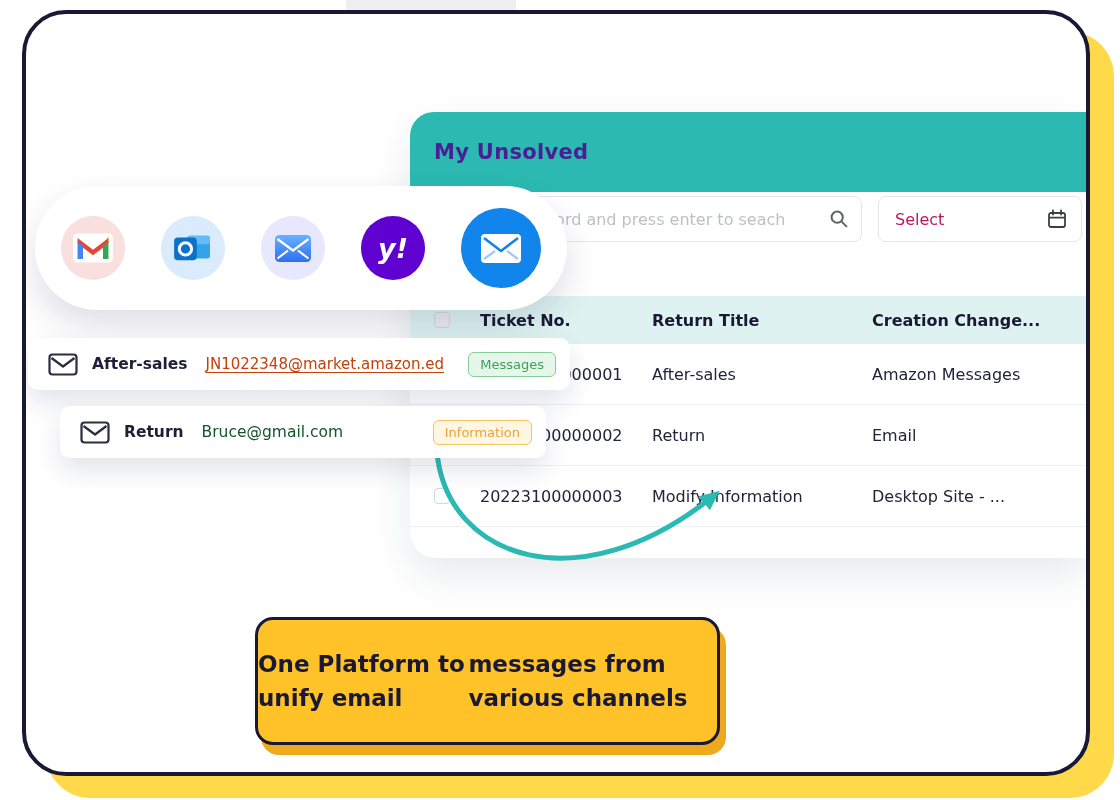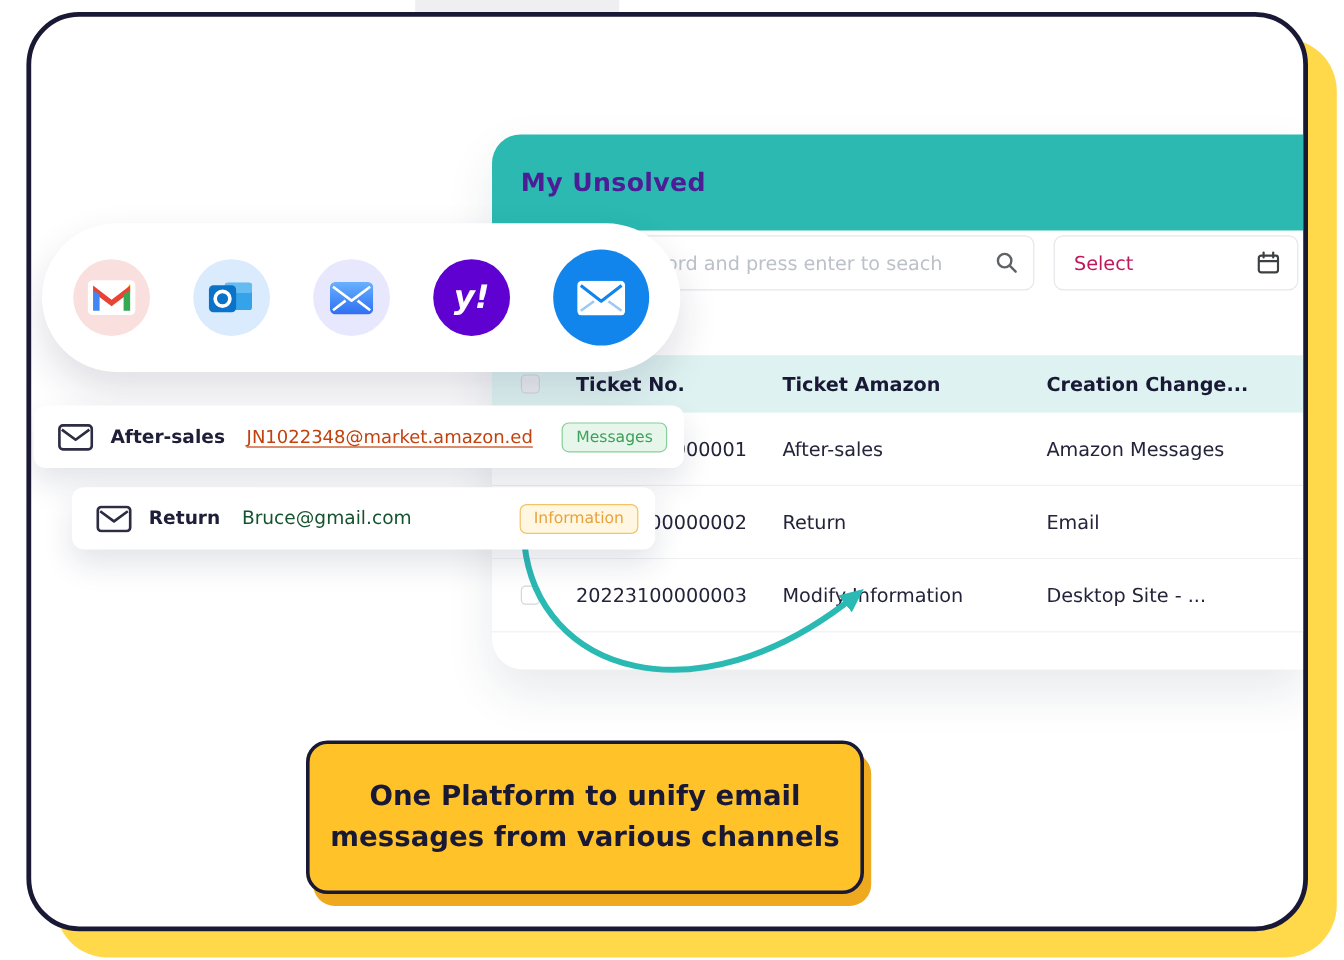--- a/index.html
+++ b/index.html
@@ -71,21 +71,21 @@
   .badge-resolved  { color:#3ba159; background:#e7f6ea; border:1px solid #86ce97; }
   .badge-processing{ color:#e9a23b; background:#fff7e1; border:1px solid #f2c465; }
 
   
   .arrow-wrap { position:absolute; left:374px; top:431px; width:340px; height:165px;
     z-index:2; pointer-events:none; }
 
   
   .cta { position:absolute; left:229px; top:603px; width:465px; height:128px;
     background:#ffc329; border:3px solid #191936; border-radius:18px;
-    box-shadow:6px 10px 0 #efa91e; display:flex; flex-direction:column;
+    box-shadow:6px 10px 0 #efa91e; display:flex; flex-direction:row;
     align-items:center; justify-content:center; z-index:2; }
   .cta-line { font-size:23px; font-weight:600; color:#191936; line-height:1.5; }
 </style>
 </head>
 <body>
 
 <div class="stage">
 
   <div class="bg-accent"></div>
 
@@ -111,21 +111,21 @@
           <line x1="6" y1="1.5" x2="6" y2="5.5" stroke="#3c4043" stroke-width="1.8" stroke-linecap="round"></line>
           <line x1="14" y1="1.5" x2="14" y2="5.5" stroke="#3c4043" stroke-width="1.8" stroke-linecap="round"></line>
           <line x1="2" y1="8.6" x2="18" y2="8.6" stroke="#3c4043" stroke-width="1.8"></line>
         </svg>
       </div>
 
       <div class="table">
         <div class="t-row t-head">
           <span class="checkbox"></span>
           <span>Ticket No.</span>
-          <span>Ticket Amazon</span>
+          <span>Return Title</span>
           <span>Creation Change...</span>
         </div>
 
         <div class="t-row t-body-row">
           <span class="checkbox"></span>
           <span>20223100000001</span>
           <span>After-sales</span>
           <span>Amazon Messages</span>
         </div>
         <div class="t-row t-body-row">

